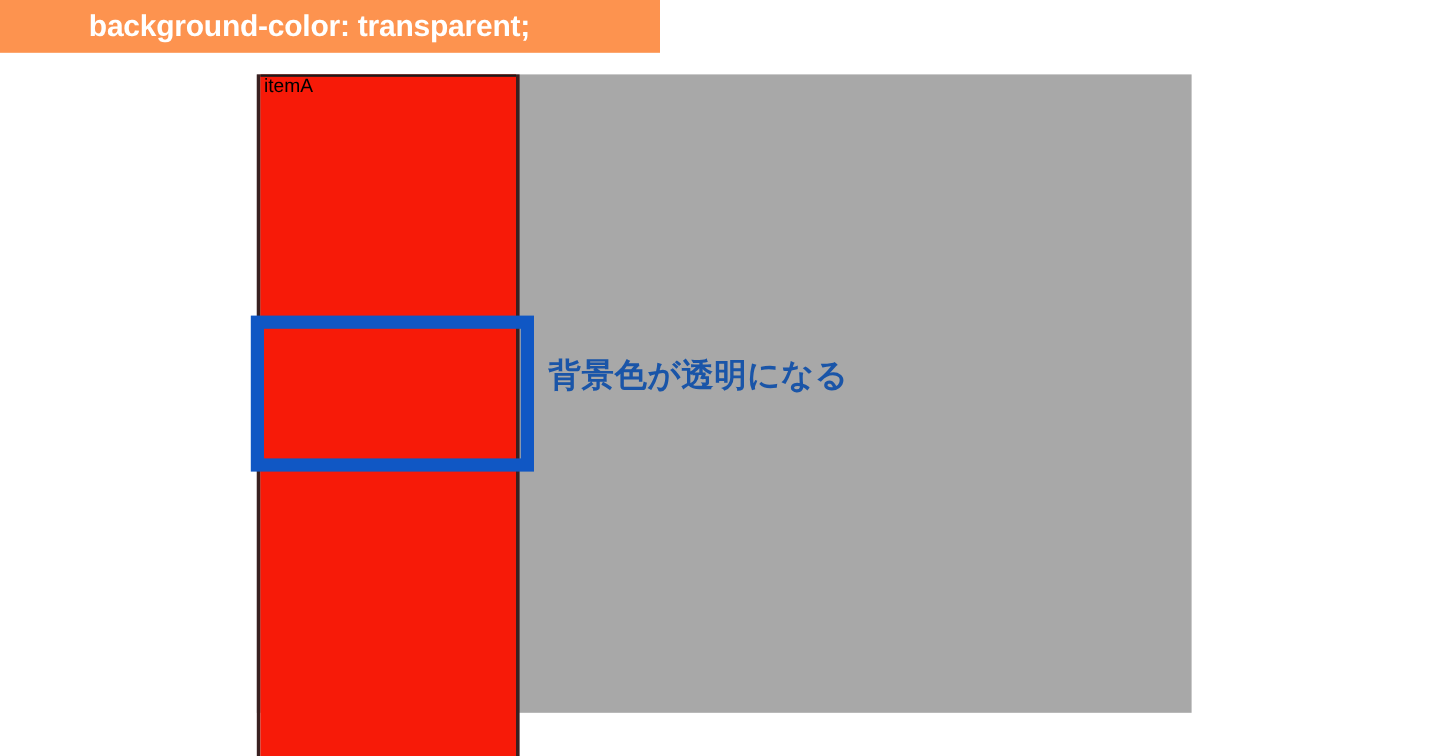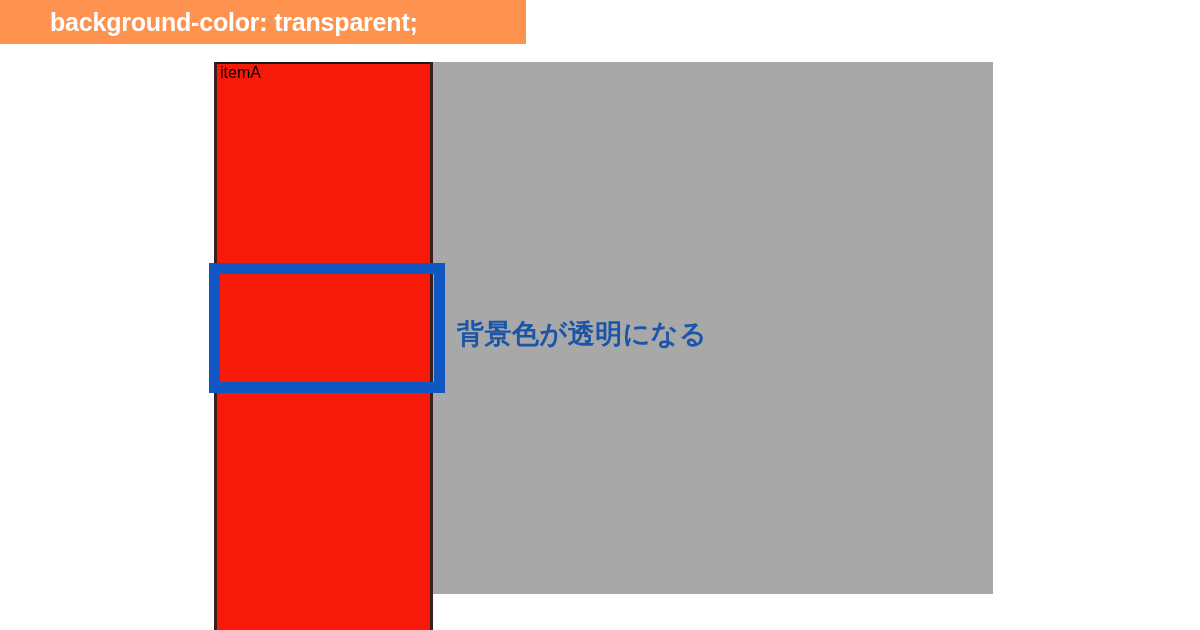--- a/index.html
+++ b/index.html
@@ -18,20 +18,21 @@
   
   .header-banner {
     position: absolute;
     left: 0;
     top: 0;
     width: 526px;
     height: 44px;
     background: #fd934f;
     display: flex;
     align-items: center;
+    padding-left: 24px;
   }
   .header-banner-title {
     color: #ffffff;
     font-size: 25px;
     font-weight: bold;
     letter-spacing: -0.2px;
     margin-left: 50px;
     white-space: nowrap;
   }
 
@@ -89,21 +90,21 @@
     box-sizing: border-box;
     border: 11px solid #1057c4;
     background: transparent;
     pointer-events: none;
   }
 
   
   .annotation {
     position: absolute;
     left: 457px;
-    top: 316px;
+    top: 295px;
     color: #1a55a8;
     font-size: 27px;
     font-weight: bold;
     letter-spacing: 0.5px;
     white-space: nowrap;
   }
 </style>
 </head>
 <body>
 

